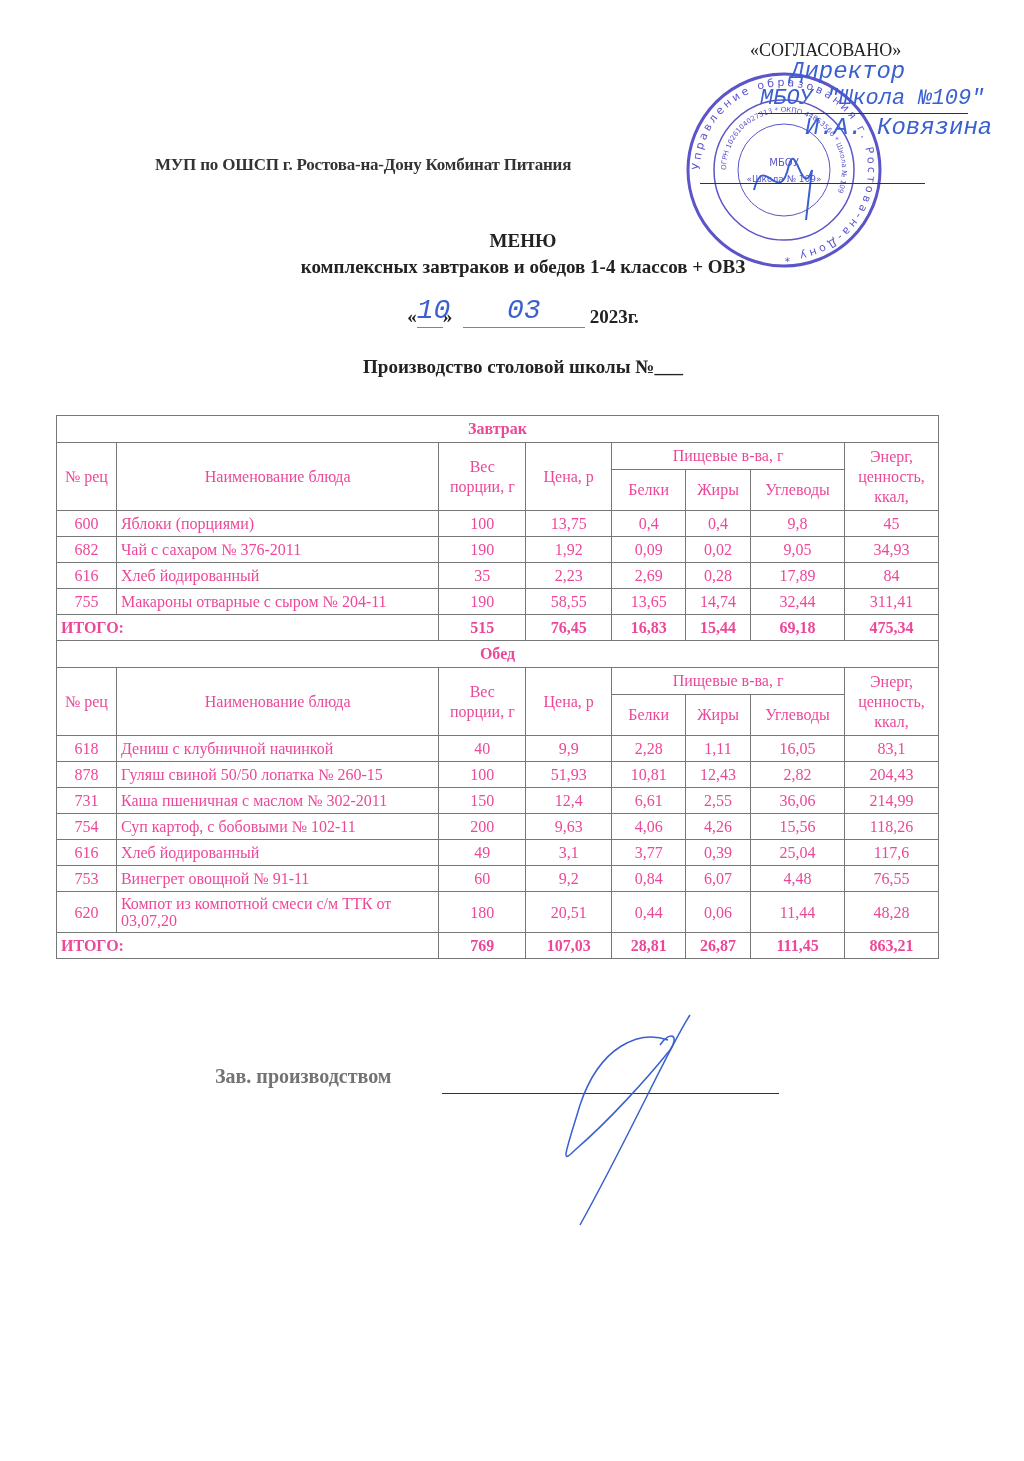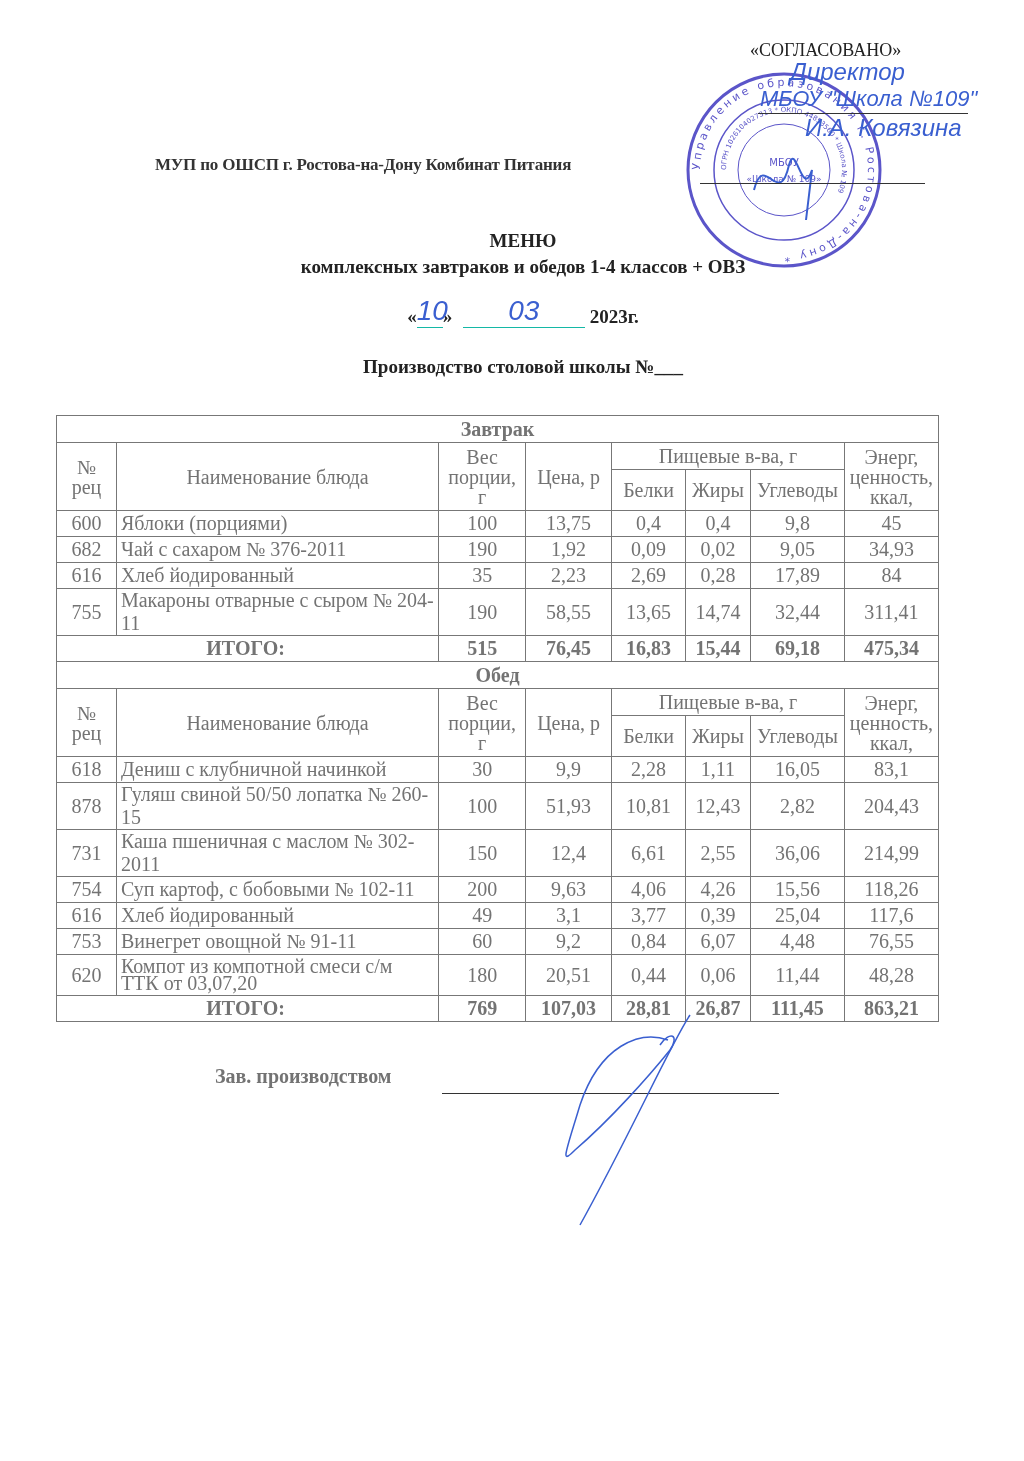--- a/index.html
+++ b/index.html
@@ -1,40 +1,40 @@
 <!DOCTYPE html>
 <html><head>
 <meta charset="utf-8">
 <style>
   html, body { margin: 0; padding: 0; background: #ffffff; }
   body { width: 1024px; height: 1461px; position: relative; overflow: hidden;
          font-family: "Liberation Serif", serif; color: #222; }
   .abs { position: absolute; }
   .approved { left: 750px; top: 40px; font-size: 18px; }
-  .hw { font-family: Liberation Sans, sans-serif; font-style: italic; color: #3a5fd0; }
+  .hw { font-family: Liberation Mono, monospace; font-style: italic; color: #3a5fd0; }
   .stamp { left: 684px; top: 70px; width: 200px; height: 200px; }
   .sig-line { position: absolute; height: 1px; background: #333; }
   .org { left: 155px; top: 155px; font-size: 17px; font-weight: bold; color: #333; letter-spacing: -0.2px; }
   .center { left: 0; width: 1046px; text-align: center; }
   .menu-title { top: 230px; font-size: 19px; font-weight: bold; }
   .menu-sub { top: 256px; font-size: 19px; font-weight: bold; }
   .date-line { top: 306px; font-size: 19px; font-weight: bold; }
   .date-line .blank { display: inline-block; border-bottom: 1px solid #14b8a6; position: relative; height: 20px; vertical-align: bottom; }
   .date-line .hwnum { position: absolute; left: 0; right: 0; top: -12px; text-align: center; font-size: 28px; font-weight: normal; }
   .school { top: 356px; font-size: 19px; font-weight: bold; }
   table.menu { position: absolute; border-collapse: collapse; left: 56px; width: 883px;
-               font-size: 20px; color: #737373; }
+               font-size: 16px; color: #ec4899; }
   table.menu td, table.menu th { border: 1px solid #777; padding: 0 4px; font-weight: normal; }
   table.menu .section td { text-align: center; font-weight: bold; height: 26px; }
   table.menu th { text-align: center; line-height: 20px; }
   table.menu td.c { text-align: center; }
   table.menu tr.row td { height: 25px; }
   table.menu tr.tall td { height: 40px; line-height: 17px; }
   table.menu tr.total td { font-weight: bold; height: 25px; }
-  table.menu td.lbl { text-align: center; padding-right: 8px; }
+  table.menu td.lbl { text-align: left; padding-right: 8px; }
   .head-mid { height: 26px; }
   .footer { left: 215px; top: 1065px; font-size: 20px; font-weight: bold; color: #737373; }
   .footer-line { left: 442px; top: 1093px; width: 337px; }
 </style>
 </head>
 <body>
 
 <div class="abs approved">«СОГЛАСОВАНО»</div>
 
 <svg class="abs stamp" viewBox="0 0 200 200">
@@ -166,21 +166,21 @@
       <th rowspan="2">Энерг, ценность, ккал,</th>
     </tr>
     <tr>
       <th style="height:40px">Белки</th>
       <th>Жиры</th>
       <th>Углеводы</th>
     </tr>
   <tr class="row">
         <td class="c">618</td>
         <td>Дениш с клубничной начинкой</td>
-        <td class="c">30</td>
+        <td class="c">40</td>
         <td class="c">9,9</td>
         <td class="c">2,28</td>
         <td class="c">1,11</td>
         <td class="c">16,05</td>
         <td class="c">83,1</td>
       </tr>
       <tr class="row">
         <td class="c">878</td>
         <td>Гуляш свиной 50/50 лопатка № 260-15</td>
         <td class="c">100</td>

